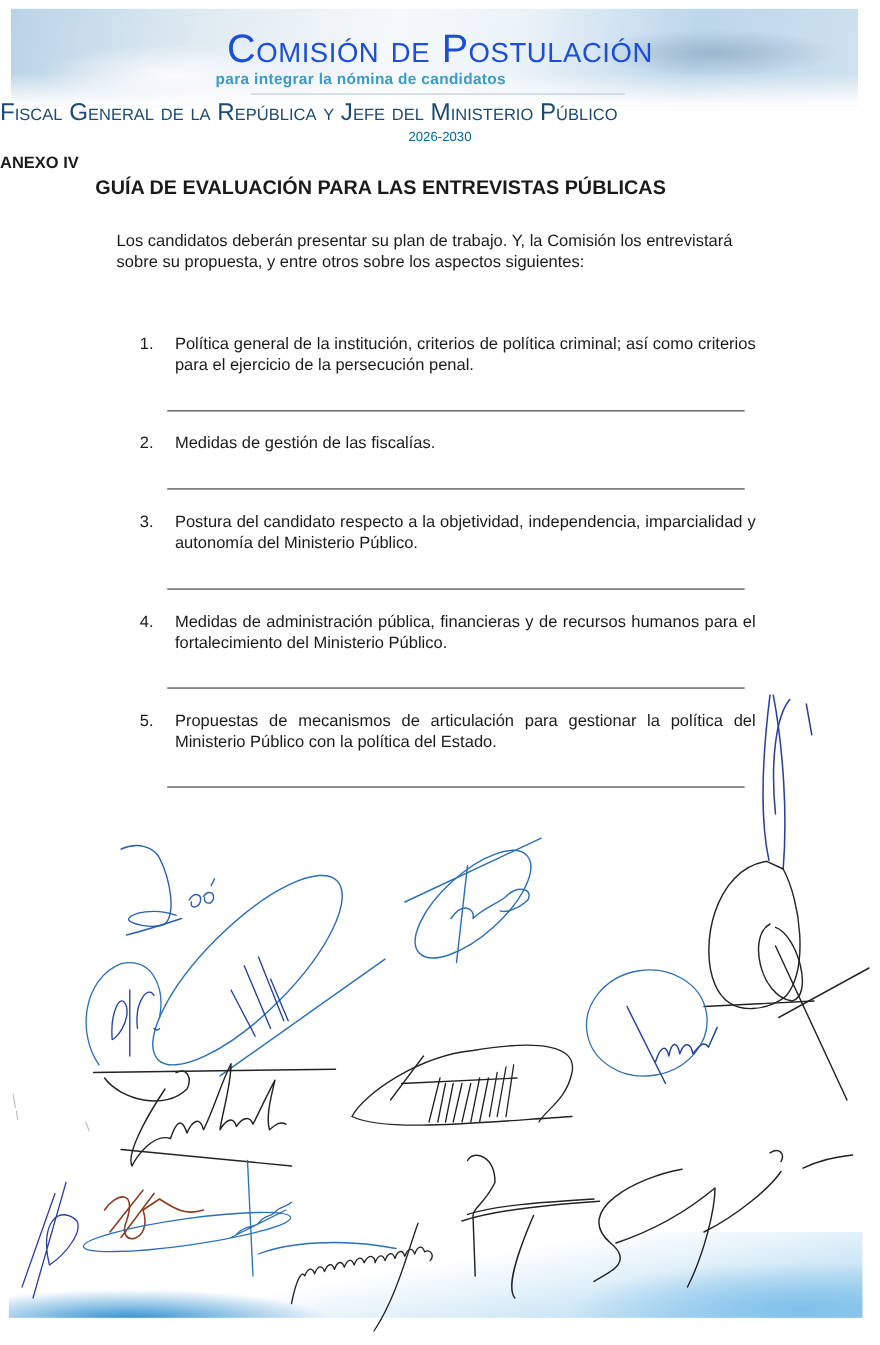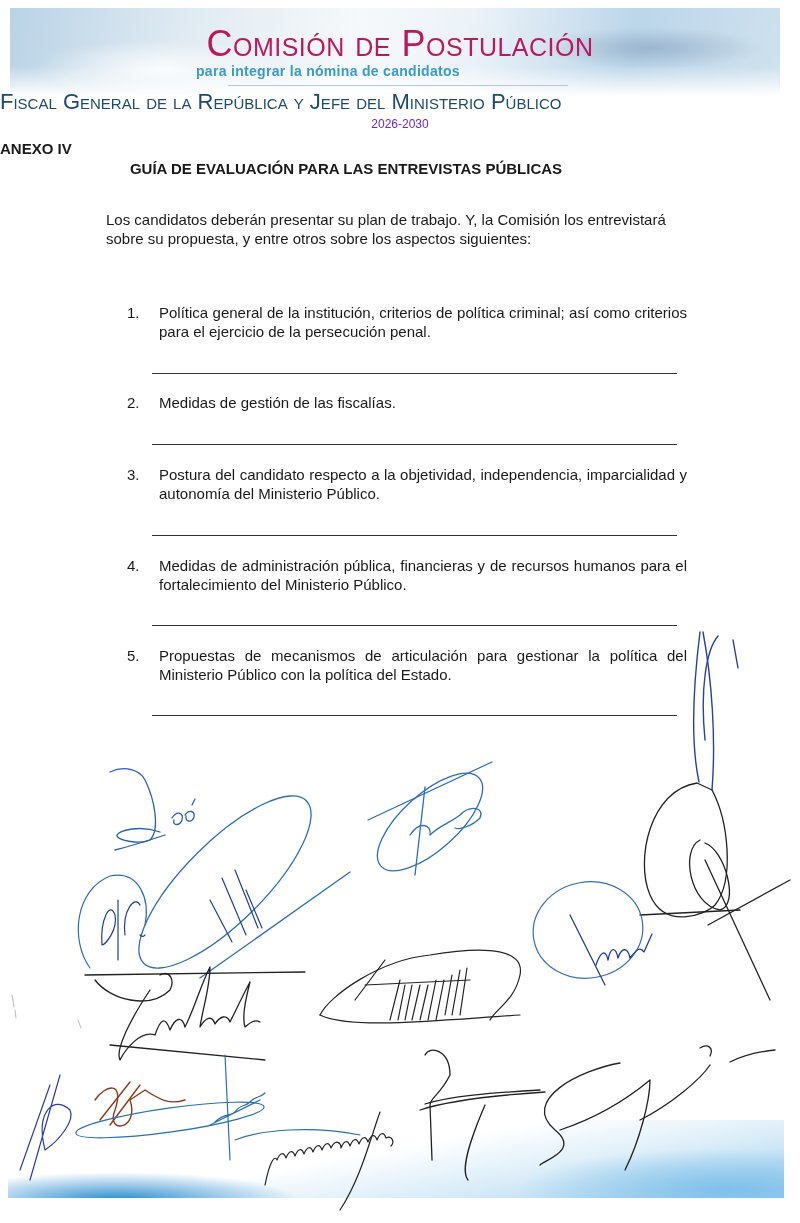--- a/index.html
+++ b/index.html
@@ -4,27 +4,27 @@
 <style>
   html, body { margin:0; padding:0; }
   body { width:800px; height:1223px; background:#ffffff; position:relative; overflow:hidden; font-family:"Liberation Sans", sans-serif; color:#1a1a1a; }
   .header-band { position:absolute; left:10px; top:8px; width:770px; height:88px;
     background:
       radial-gradient(ellipse 180px 40px at 150px 60px, rgba(255,255,255,0.85), rgba(255,255,255,0) 70%),
       radial-gradient(ellipse 160px 30px at 640px 40px, rgba(90,120,150,0.35), rgba(255,255,255,0) 70%),
       linear-gradient(100deg, #b9d3e6 0%, #dfeaf2 22%, #f6f9fb 45%, #eaf2f8 60%, #bcd6ea 80%, #cfe1ee 100%);
   }
   .header-band::after { content:""; position:absolute; left:0; right:0; bottom:0; height:30px; background:linear-gradient(to bottom, rgba(255,255,255,0), #fff); }
-  .h-title { position:absolute; left:0; width:800px; top:24px; text-align:center; color:#be185d; font-size:36px; letter-spacing:0.5px; font-variant:small-caps; line-height:40px; }
+  .h-title { position:absolute; left:0; width:800px; top:24px; text-align:center; color:#1d4ed8; font-size:36px; letter-spacing:0.5px; font-variant:small-caps; line-height:40px; }
   .h-sub { position:absolute; left:0; width:656px; top:63px; text-align:center; color:#3a9bc8; font-size:14px; font-weight:bold; letter-spacing:0.3px; }
   .h-divider { position:absolute; left:228px; top:85px; width:340px; height:1px; background:#b8c8d2; }
   .h-office { position:absolute; left:0; width:800px; top:89px; color:#1d4a72; font-size:22px; font-variant:small-caps; line-height:26px; }
-  .h-years { position:absolute; left:0; width:800px; top:117px; text-align:center; color:#6d28d9; font-size:12px; }
+  .h-years { position:absolute; left:0; width:800px; top:117px; text-align:center; color:#0369a1; font-size:12px; }
   .annex { position:absolute; left:0; width:800px; top:140px; font-weight:bold; font-size:15px; }
-  .guide { position:absolute; left:0; width:692px; top:160px; text-align:center; font-weight:bold; font-size:15px; }
+  .guide { position:absolute; left:0; width:692px; top:160px; text-align:center; font-weight:bold; font-size:18px; }
   .intro { position:absolute; left:106px; width:590px; top:210px; font-size:15px; line-height:19px; }
   .item { position:absolute; left:127px; width:560px; font-size:15px; line-height:19px; }
   .item .num { position:absolute; left:0; top:0; width:22px; }
   .item .txt { margin-left:32px; text-align:justify; text-align-last:left; }
   .ans-line { position:absolute; left:152px; width:525px; height:1px; background:#333; }
   .footer-band { position:absolute; left:8px; top:1120px; width:776px; height:78px;
     background:
       radial-gradient(ellipse 260px 40px at 110px 80px, #2a8ccf, rgba(42,140,207,0) 70%),
       radial-gradient(ellipse 300px 60px at 720px 70px, #7fc0ea, rgba(127,192,234,0) 70%),
       linear-gradient(170deg, #ffffff 0%, #ffffff 45%, #d9ecf8 70%, #9fd0ef 100%);

